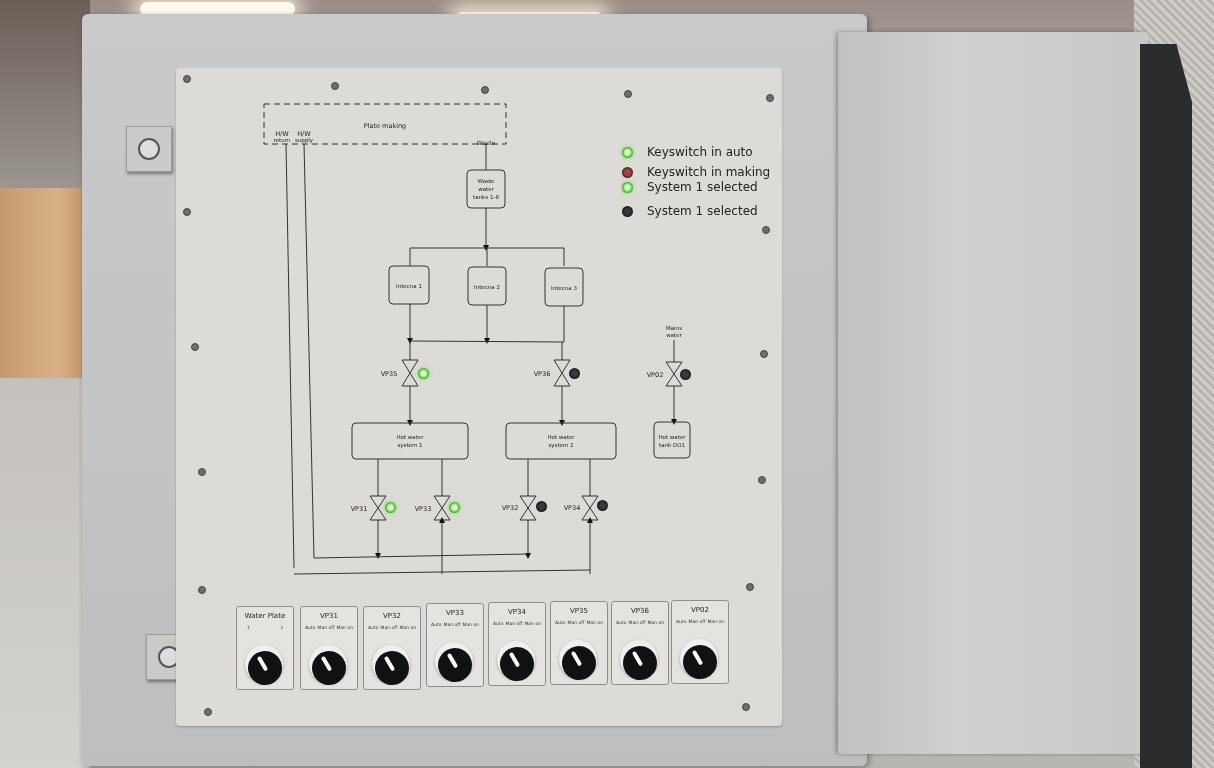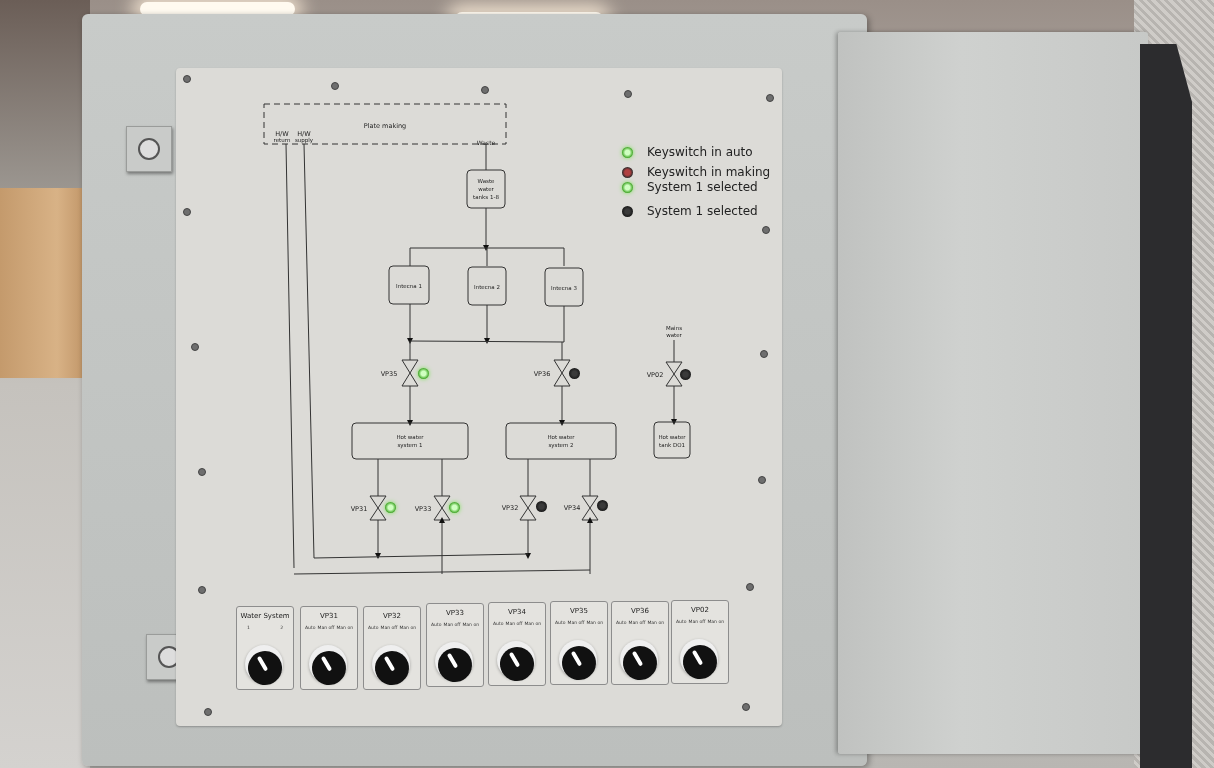--- a/index.html
+++ b/index.html
@@ -190,21 +190,21 @@
     <div class="lamp green"></div>
     <span>System 1 selected</span>
   </div>
   <div class="legend-row" style="left:446px;top:136px">
     <div class="lamp off"></div>
     <span>System 1 selected</span>
   </div>
 </div>
 
 <div class="sw" style="left:236px">
-  <div class="title">Water System</div>
+  <div class="title">Water Plate</div>
   <div class="pos" style="padding:0 6px">
       <span>1</span>
       <span>2</span>
     </div>
   <div class="knob-ring"></div>
     <div class="knob"></div>
 </div>
 <div class="sw" style="left:300px">
   <div class="title">VP31</div>
   <div class="pos">

